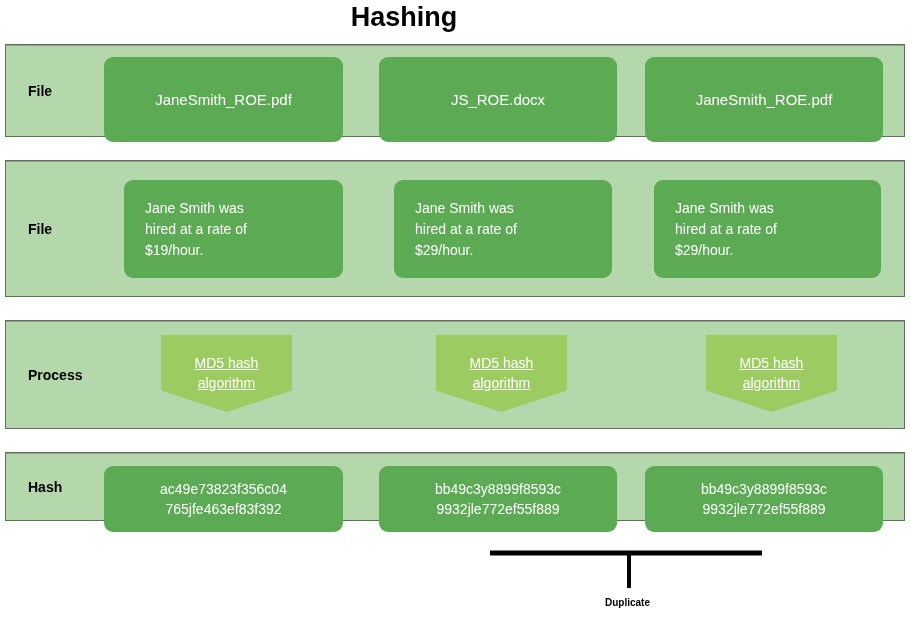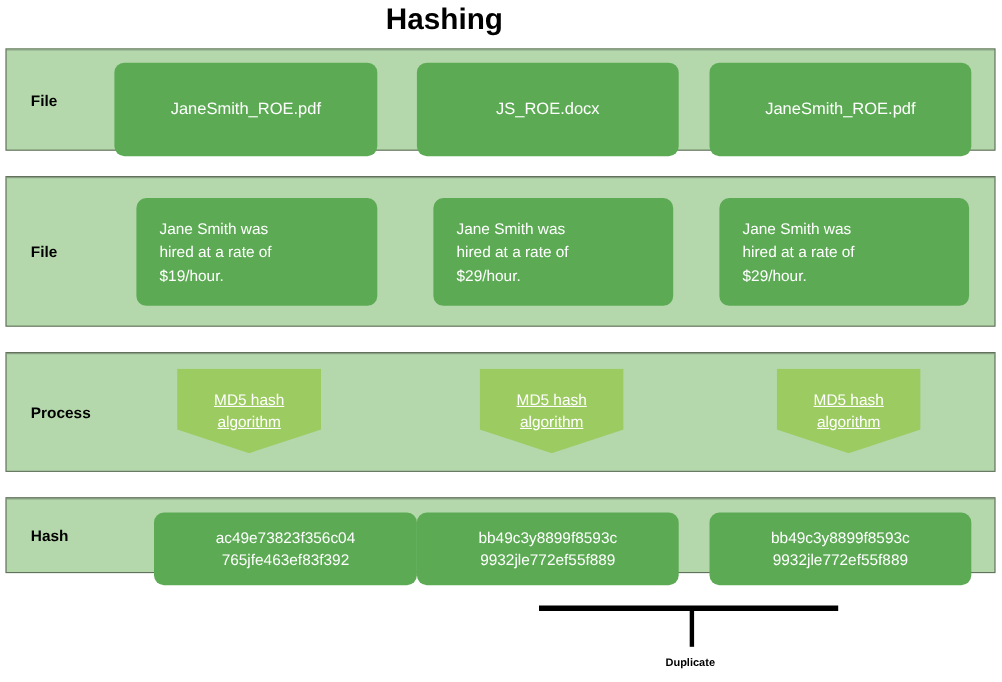--- a/index.html
+++ b/index.html
@@ -105,21 +105,21 @@
 
   
   #row-hash .card {
     top: 13px;
     height: 66px;
     justify-content: center;
     text-align: center;
     font-size: 14px;
     line-height: 20px;
   }
-  #row-hash .card.col-1 { left: 98px;  width: 239px; margin-left: 36px; }
+  #row-hash .card.col-1 { left: 98px;  width: 239px; }
   #row-hash .card.col-2 { left: 373px; width: 238px; }
   #row-hash .card.col-3 { left: 639px; width: 238px; }
 
   
   .pentagon {
     position: absolute;
     top: 14px;
     height: 77px;
     background: #9ccc61;
     color: #ffffff;

